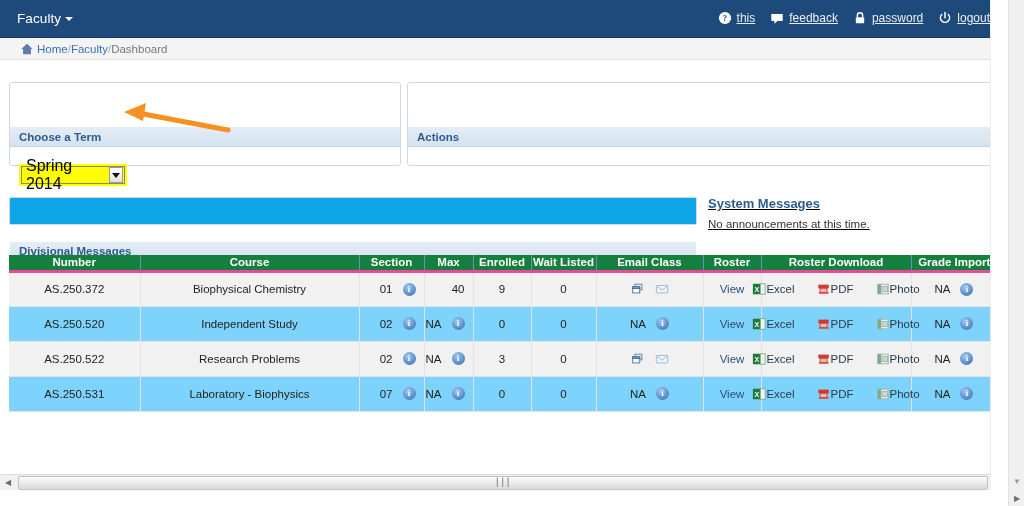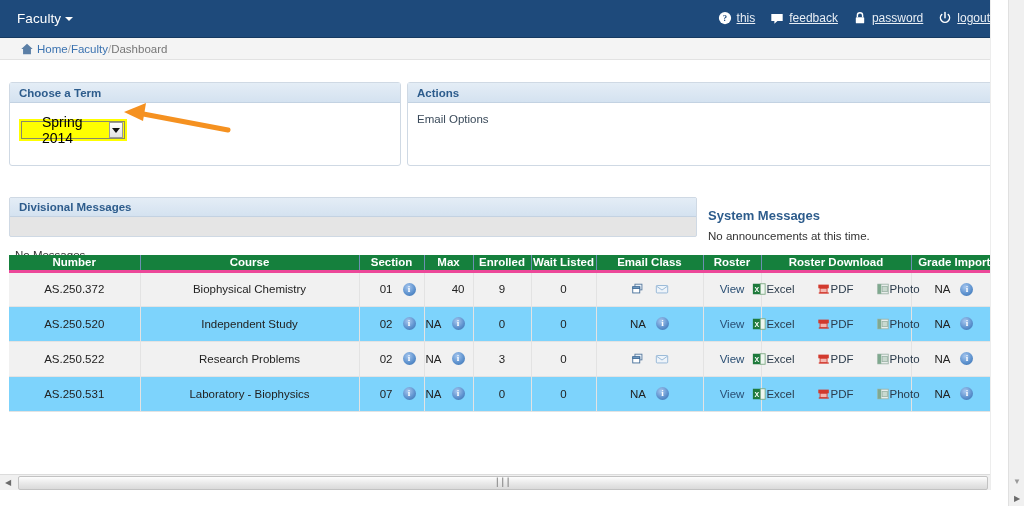--- a/index.html
+++ b/index.html
@@ -95,20 +95,21 @@
     border: 1px solid #cfd9e4;
     border-radius: 3px;
   }
   .panel-head {
     height: 20px;
     background: linear-gradient(to bottom, #e4edf6 0%, #d4e2f0 100%);
     border-bottom: 1px solid #c3d2e2;
     padding: 0 0 0 9px;
     display: flex;
     align-items: center;
+    margin-top: 44px;
   }
   .panel-head .ttl {
     font-size: 11.5px;
     font-weight: bold;
     color: #2d5c8c;
   }
   .panel-body { padding: 10px 9px; }
 
   #panel-term { left: 9px; top: 82px; width: 392px; height: 84px; }
   #panel-actions { left: 407px; top: 82px; width: 590px; height: 84px; }
@@ -128,23 +129,23 @@
     display: inline-block;
     background: #ffff00;
     padding: 2px 2px 2px 2px;
   }
   .fakeselect {
     display: flex;
     align-items: center;
     width: 104px; height: 18px;
     background: #ffff00;
     border: 1px solid #8a8a6a;
-    font-size: 14px;
+    font-size: 16px;
     color: #000;
-    padding-left: 20px;
+    padding-left: 4px;
     justify-content: space-between;
   }
   .fakeselect .btn {
     width: 15px; height: 16px;
     margin-right: 1px;
     background: linear-gradient(to bottom, #fefefe 0%, #e2e2e2 100%);
     border: 1px solid #9a9a9a;
     display: flex; align-items: center; justify-content: center;
   }
   .fakeselect .btn i {
@@ -154,33 +155,33 @@
     border-top: 5px solid #111;
     display: block;
   }
 
   
   #arrow { position: absolute; left: 116px; top: 100px; pointer-events: none; }
 
   
   #panel-div-msg {
     position: absolute;
-    left: 9px; top: 197px; width: 688px; height: 40px;
+    left: 9px; top: 197px; width: 688px; height: 28px;
     border: 1px solid #cfd9e4;
-    background: #e5e5e5;
+    background: #0ea5e9;
     border-radius: 2px;
   }
   #panel-div-msg .panel-head { height: 19px; }
   .nomsg {
     font-size: 11.5px;
     color: #333;
     padding: 4px 0 0 5px;
     margin-top: 28px;
   }
-  #sysmsg { position: absolute; left: 708px; top: 208px; width: 290px; }
+  #sysmsg { position: absolute; left: 708px; top: 196px; width: 290px; text-decoration: underline; }
   #sysmsg .sys-ttl {
     font-size: 13px;
     font-weight: bold;
     color: #2d5c8c;
     margin-bottom: 7px;
   }
   #sysmsg .sys-body { font-size: 11.5px; color: #333; }
 
   
   #tbl-wrap {
@@ -379,21 +380,20 @@
           </div>
         </div>
       </div>
     </div>
 
     <div class="panel" id="panel-actions">
       <div class="panel-head">
         <span class="ttl">Actions</span>
       </div>
       <div class="panel-body">
-        <a class="action-link" href="#">Email Options</a>
       </div>
     </div>
 
     <svg id="arrow" width="120" height="34" viewBox="0 0 120 34">
       <line x1="112" y1="30" x2="22" y2="13" stroke="#f59120" stroke-width="5" stroke-linecap="round"></line>
       <polygon points="8,12 30,3 27,21" fill="#f59120"></polygon>
     </svg>
 
     <div id="panel-div-msg">
       <div class="panel-head">

